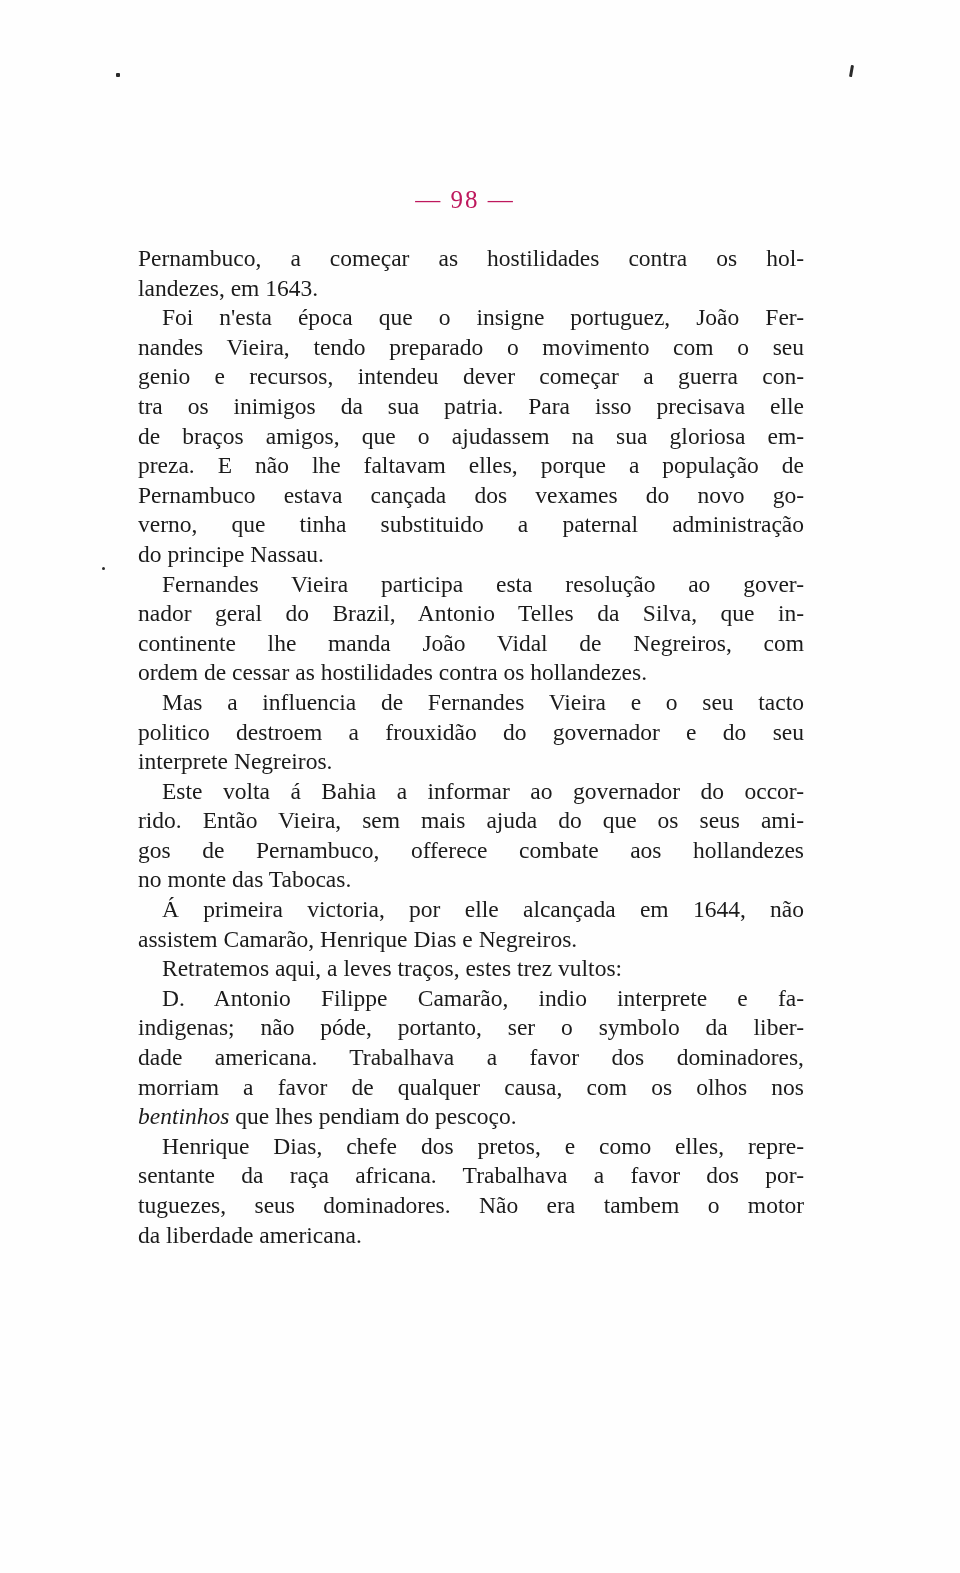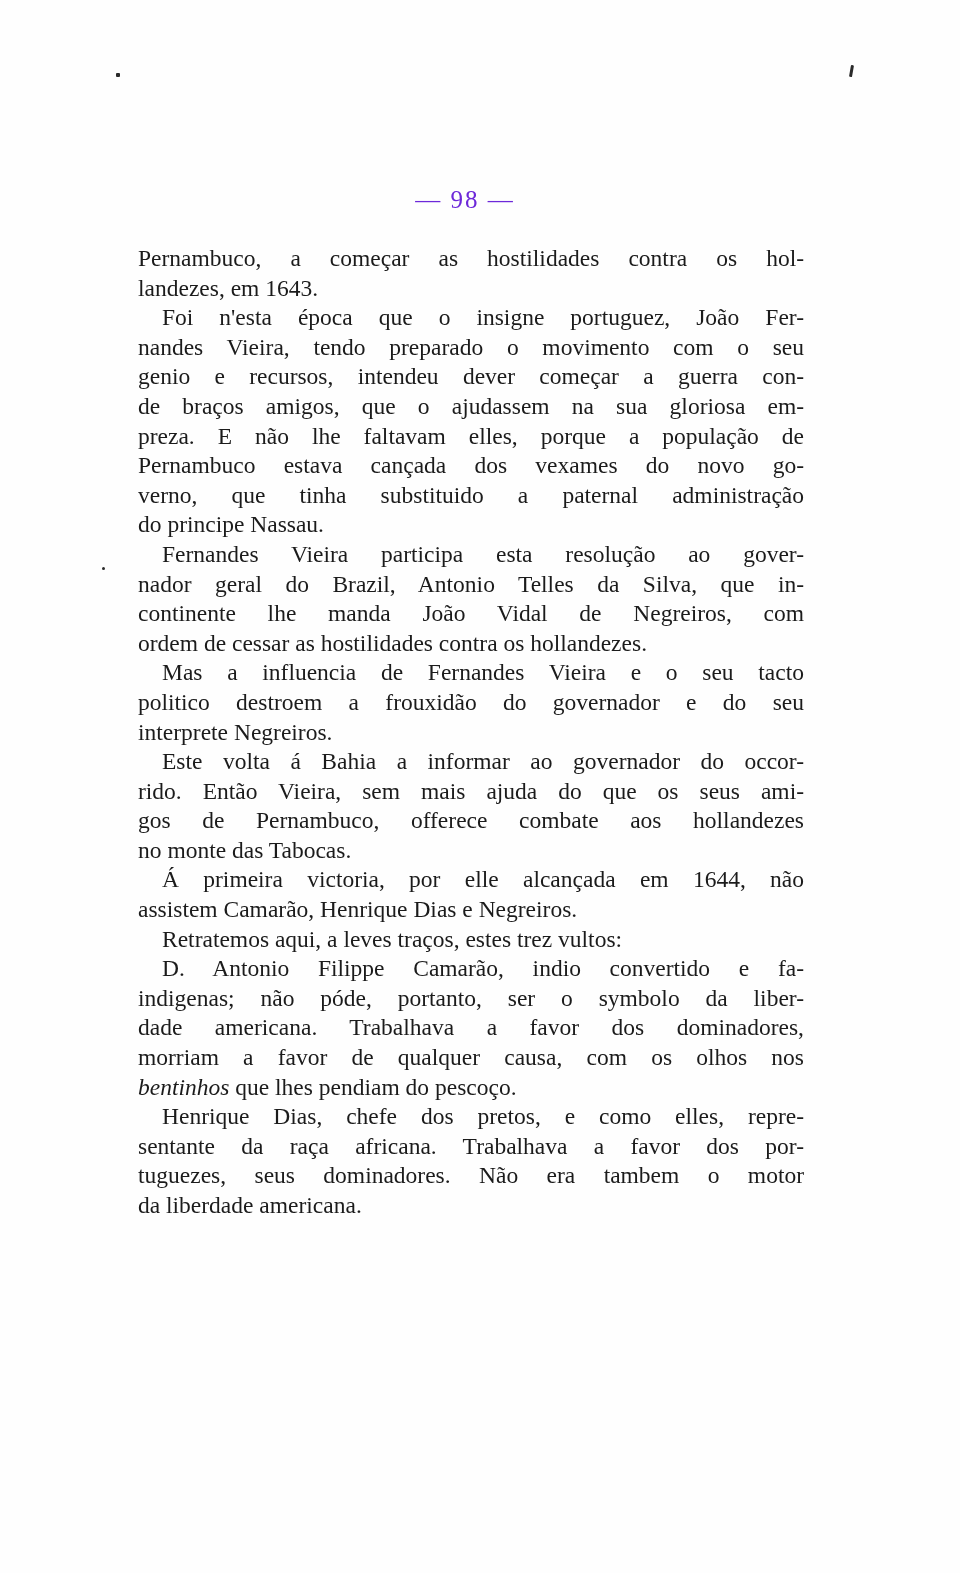--- a/index.html
+++ b/index.html
@@ -18,21 +18,21 @@
     color: #1b1b1b;
   }
   .page-number {
     position: absolute;
     top: 186px;
     left: 132px;
     width: 666px;
     text-align: center;
     font-size: 25px;
     letter-spacing: 2px;
-    color: #6d28d9;
+    color: #be185d;
   }
   .text-block {
     position: absolute;
     top: 244px;
     left: 138px;
     width: 666px;
     font-size: 23.5px;
     line-height: 29.6px;
   }
   .line {
@@ -71,40 +71,41 @@
   <span class="speck dot-mid"></span>
 
   <div class="page-number">— 98 —</div>
 
   <div class="text-block" id="text-block">
       <div class="line">Pernambuco, a começar as hostilidades contra os hol-</div>
       <div class="line last">landezes, em 1643.</div>
       <div class="line indent">Foi n'esta época que o insigne portuguez, João Fer-</div>
       <div class="line">nandes Vieira, tendo preparado o movimento com o seu</div>
       <div class="line">genio e recursos, intendeu dever começar a guerra con-</div>
+      <div class="line">tra os inimigos da sua patria. Para isso precisava elle</div>
       <div class="line">de braços amigos, que o ajudassem na sua gloriosa em-</div>
       <div class="line">preza. E não lhe faltavam elles, porque a população de</div>
       <div class="line">Pernambuco estava cançada dos vexames do novo go-</div>
       <div class="line">verno, que tinha substituido a paternal administração</div>
       <div class="line last">do principe Nassau.</div>
       <div class="line indent">Fernandes Vieira participa esta resolução ao gover-</div>
       <div class="line">nador geral do Brazil, Antonio Telles da Silva, que in-</div>
       <div class="line">continente lhe manda João Vidal de Negreiros, com</div>
       <div class="line last">ordem de cessar as hostilidades contra os hollandezes.</div>
       <div class="line indent">Mas a influencia de Fernandes Vieira e o seu tacto</div>
       <div class="line">politico destroem a frouxidão do governador e do seu</div>
       <div class="line last">interprete Negreiros.</div>
       <div class="line indent">Este volta á Bahia a informar ao governador do occor-</div>
       <div class="line">rido. Então Vieira, sem mais ajuda do que os seus ami-</div>
       <div class="line">gos de Pernambuco, offerece combate aos hollandezes</div>
       <div class="line last">no monte das Tabocas.</div>
       <div class="line indent">Á primeira victoria, por elle alcançada em 1644, não</div>
       <div class="line last">assistem Camarão, Henrique Dias e Negreiros.</div>
       <div class="line last indent">Retratemos aqui, a leves traços, estes trez vultos:</div>
-      <div class="line indent">D. Antonio Filippe Camarão, indio convertido e fa-</div>
+      <div class="line indent">D. Antonio Filippe Camarão, indio interprete e fa-</div>
       <div class="line">indigenas; não póde, portanto, ser o symbolo da liber-</div>
       <div class="line">dade americana. Trabalhava a favor dos dominadores,</div>
       <div class="line">morriam a favor de qualquer causa, com os olhos nos</div>
       <div class="line last"><span class="em">bentinhos</span><span> que lhes pendiam do pescoço.</span></div>
       <div class="line indent">Henrique Dias, chefe dos pretos, e como elles, repre-</div>
       <div class="line">sentante da raça africana. Trabalhava a favor dos por-</div>
       <div class="line">tuguezes, seus dominadores. Não era tambem o motor</div>
       <div class="line last">da liberdade americana.</div>
     </div>
 

